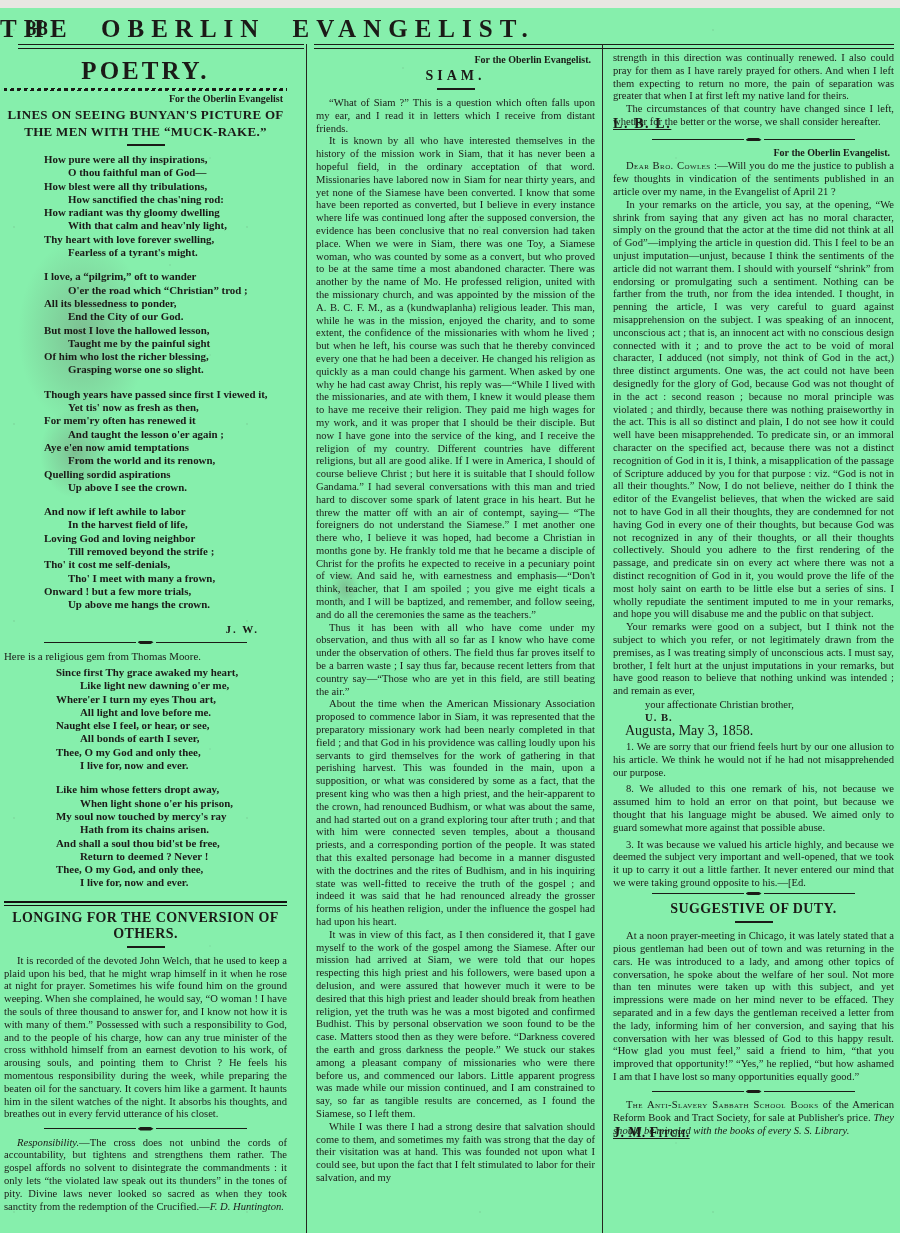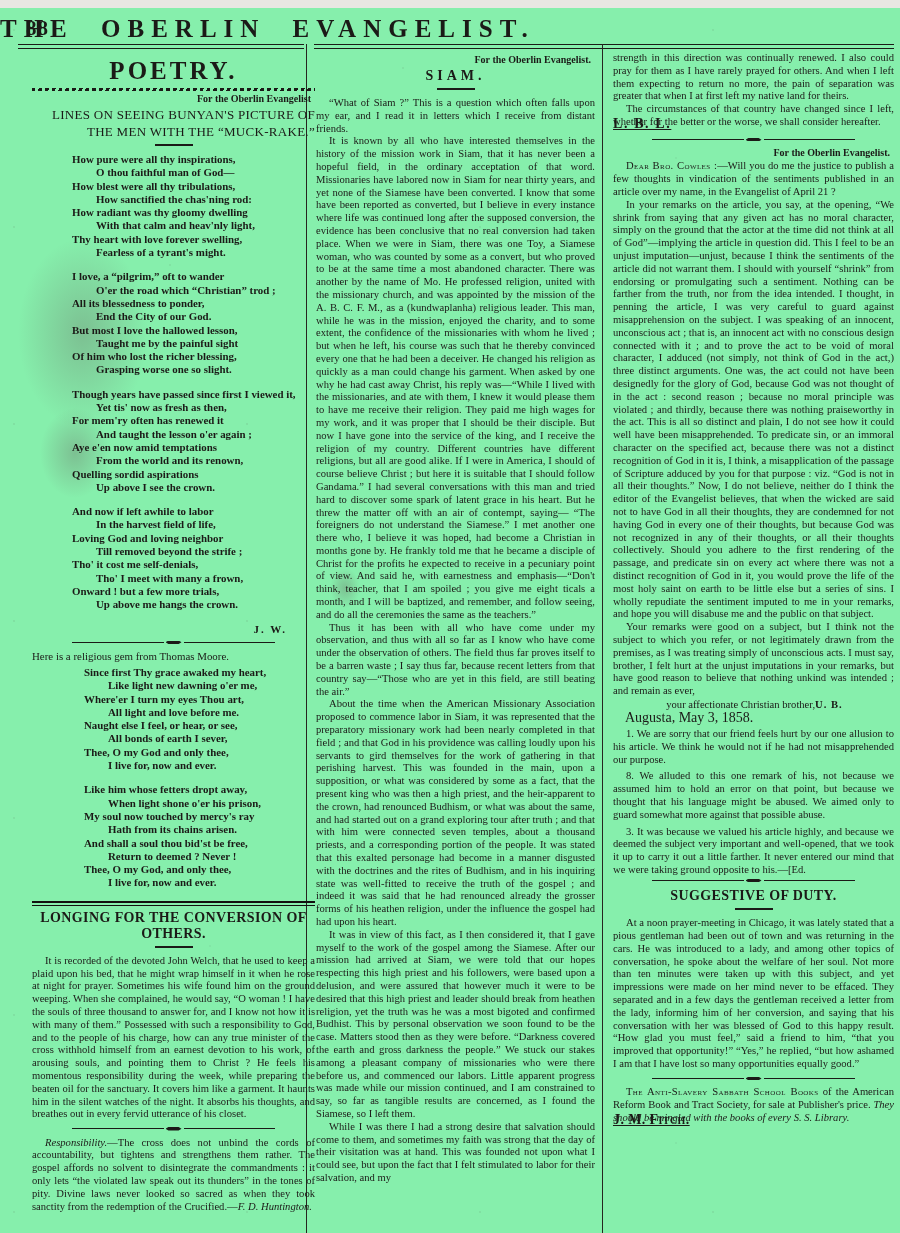--- a/index.html
+++ b/index.html
@@ -18,47 +18,47 @@
     background:radial-gradient(closest-side,rgba(105,102,95,.34),rgba(105,102,95,0));}
   .page-number{position:absolute;top:8px;left:26px;font-size:21px;font-weight:bold;letter-spacing:1px;}
   .masthead{position:absolute;top:7px;left:0;right:0;text-align:left;font-size:25px;
     font-weight:bold;letter-spacing:7px;word-spacing:14px;}
   .rule-top{position:absolute;top:36px;height:3px;border-top:1.6px solid #1b1a17;border-bottom:1px solid #1b1a17;}
   .rule-left{left:18px;width:286px;}
   .rule-right{left:314px;width:580px;}
   .vrule{position:absolute;top:36px;bottom:0;width:1.4px;background:#26251f;}
   .vr1{left:306px;}  .vr2{left:602px;}
   .col{position:absolute;top:44px;}
-  .col1{left:32px;width:283px;}
+  .col1{left:4px;width:283px;}
   .col2{left:316px;width:279px;}
   .col3{left:613px;width:281px;}
 
   .credit{text-align:right;font-size:10px;font-weight:bold;margin:2px 4px 2px 0;}
   .poetry-title{text-align:center;font-size:25px;font-weight:bold;letter-spacing:3px;margin:5px 0 3px;}
   .wavy-rule{height:3px;margin:1px 0 2px;
     background:repeating-linear-gradient(105deg,#1b1a17 0 3.5px,transparent 3.5px 6.5px);}
-  .poem-title{text-align:right;font-weight:normal;font-size:13px;line-height:17px;margin:2px 0 3px;letter-spacing:.3px;}
+  .poem-title{text-align:center;font-weight:bold;font-size:13px;line-height:17px;margin:2px 0 3px;letter-spacing:.3px;}
   .short-rule{width:38px;height:2px;background:#1b1a17;margin:4px auto 7px;}
   .poem{font-size:10.9px;line-height:13.3px;margin-left:40px;font-weight:bold;}
   .poem .stanza{margin-bottom:11px;}
   .poem .stanza div:nth-child(even){margin-left:24px;}
   .moore{margin-left:52px;}
   .sig-line{text-align:right;padding-right:28px;font-size:11px;font-weight:bold;letter-spacing:2px;margin:0 0 4px;}
   .divider{display:flex;align-items:center;justify-content:center;margin:6px auto;width:72%;}
   .divider::before,.divider::after{content:'';flex:1;border-top:1.2px solid #1b1a17;}
   .divider .dia{width:16px;height:3.5px;background:#1b1a17;margin:0 2px;
     clip-path:polygon(0 50%,18% 0,82% 0,100% 50%,82% 100%,18% 100%);}
   .moore-intro{font-size:10.9px;margin:2px 0 4px;text-indent:0;}
   .heavy-rule{border-top:2.8px solid #121110;border-bottom:1.1px solid #121110;height:2px;margin:7px 0 4px;}
   .article-title{text-align:center;font-size:14px;font-weight:bold;margin:3px 0 1px;letter-spacing:.4px;}
   .spaced{letter-spacing:4px;}
   .body-para{font-size:10.6px;line-height:12.8px;text-align:justify;margin:0;text-indent:13px;}
   .no-indent{text-indent:0;}
   .para-list p{margin:0;}
-  .closing-line{display:flex;justify-content:center;font-size:10.6px;line-height:13px;padding:0 30px 0 32px;}
+  .closing-line{display:flex;justify-content:center;font-size:10.6px;line-height:13px;padding:0 30px 0 32px;flex-direction:column;}
   .dateline{font-size:14px;line-height:13px;margin:0;padding-left:12px;}
   .ed-note{margin-top:4px !important;}
   .pull-up{margin-top:-12.8px;}
   .sig-right{text-align:left;font-size:14px;font-weight:bold;letter-spacing:1.6px;padding-right:8px;text-decoration:underline;}
   .smallcaps{font-variant:small-caps;letter-spacing:.4px;}
   .italic{font-style:italic;}
   .mt2{margin-top:2px;}
 </style>
 </head>
 <body>

